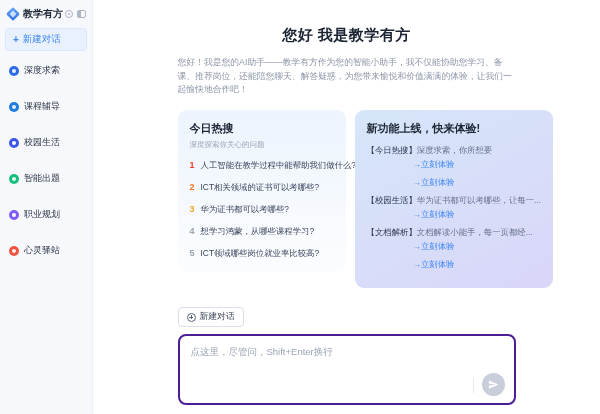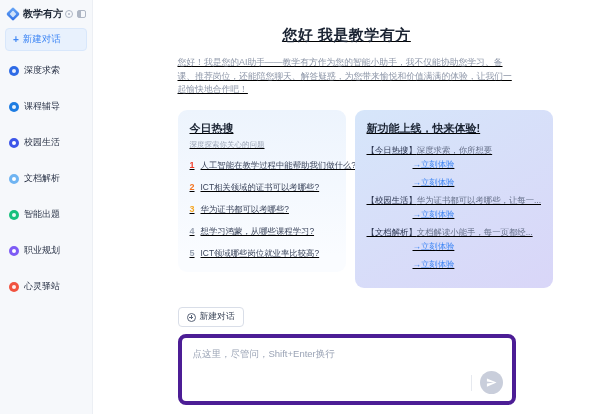--- a/index.html
+++ b/index.html
@@ -24,21 +24,21 @@
 
   .side-menu { margin-top:9px; display:flex; flex-direction:column;gap:12px; }
   .side-item { display:flex; align-items:center; gap:5px; padding:4px 4px; border-radius:4px; cursor:pointer; }
   .side-item + .side-item { margin-top:3px; }
   .dot { width:10px; height:10px; border-radius:50%; flex-shrink:0; position:relative; }
   .dot.solid::after { content:""; position:absolute; left:3px; top:3px; width:4px; height:4px; background:rgba(255,255,255,.9); border-radius:50%; }
   .dot.ring { background:#fff !important; border:3px solid currentColor; }
   .side-label { font-size:9px; color:#2a3347; white-space:nowrap; }
 
   
-  .main { flex:1; display:flex; flex-direction:column; padding-top:26px; overflow:hidden;text-decoration:underline; }
+  .main { flex:1; display:flex; flex-direction:column; padding-top:26px; overflow:hidden; }
   .content { width:338px; margin:0 auto; }
   .hero-title { text-align:center; font-size:15px; font-weight:bold; color:#1b2433; letter-spacing:.5px; }
   .hero-intro { margin-top:11px; font-size:8.8px; line-height:1.55; color:#8d96a8; }
 
   .cards { display:flex; gap:9px; margin-top:13px; align-items:flex-start; }
   .card { border-radius:9px; padding:11px 12px; }
   .card-hot { width:168px; background:linear-gradient(180deg,#edf4fd 0%,#fafcff 90%); }
   .card-title { font-size:11px; font-weight:bold; color:#1c2534; }
   .hot-sub { margin-top:4px; font-size:7.5px; color:#9aa3b4; }
   .hot-list { margin-top:10px; }
@@ -55,21 +55,21 @@
   .feat-desc { color:#67718a; }
   .feat-link { display:block; margin:3px 0 0 46px; font-size:8.4px; color:#3f87f5; text-decoration:none; cursor:pointer; }
 
   
   .composer { margin-top:auto; width:338px; margin-left:auto; margin-right:auto; padding-bottom:9px; }
   .newchat-btn { display:inline-flex; align-items:center; gap:4px; background:#fff; border:1px solid #d9dee8; border-radius:4px; padding:3px 8px; font-size:8.8px; color:#3c4659; cursor:pointer; font-family:inherit; }
   .icn-plus-circle { width:9px; height:9px; border:1px solid #5a6478; border-radius:50%; position:relative; }
   .icn-plus-circle::before, .icn-plus-circle::after { content:""; position:absolute; background:#5a6478; }
   .icn-plus-circle::before { left:1.5px; top:3px; width:4px; height:1px; }
   .icn-plus-circle::after { left:3px; top:1.5px; width:1px; height:4px; }
-  .input-box { margin-top:7px; position:relative; height:71px; background:#fff; border:4px solid #4c1d95; border-radius:8px; }
+  .input-box { margin-top:7px; position:relative; height:71px; background:#fff; border:2px solid #4c1d95; border-radius:8px; }
   .msg-input { width:100%; height:100%; border:none; outline:none; resize:none; background:transparent; padding:10px 11px; font-size:9.5px; color:#333; font-family:inherit; }
   .msg-input::placeholder { color:#9aa3b5; }
   .send-wrap { position:absolute; right:9px; bottom:7px; display:flex; align-items:center; gap:8px; }
   .send-divider { width:1px; height:16px; background:#e6e9ef; }
   .send-btn { width:23px; height:23px; border-radius:50%; background:#c9cedb; border:none; display:flex; align-items:center; justify-content:center; cursor:pointer; }
 </style>
 </head>
 <body>
 
 <div class="app">
@@ -94,24 +94,20 @@
         <span class="dot solid" style="background: rgb(46, 107, 230);"></span>
         <span class="side-label">深度求索</span>
       </div>
       <div class="side-item">
         <span class="dot solid" style="background: rgb(29, 124, 226);"></span>
         <span class="side-label">课程辅导</span>
       </div>
       <div class="side-item">
         <span class="dot ring" style="color: rgb(61, 86, 233);"></span>
         <span class="side-label">校园生活</span>
-      </div>
-      <div class="side-item">
-        <span class="dot ring" style="color: rgb(111, 180, 242);"></span>
-        <span class="side-label">文档解析</span>
       </div>
       <div class="side-item">
         <span class="dot solid" style="background: rgb(22, 192, 125);"></span>
         <span class="side-label">智能出题</span>
       </div>
       <div class="side-item">
         <span class="dot ring" style="color: rgb(126, 92, 245);"></span>
         <span class="side-label">职业规划</span>
       </div>
       <div class="side-item">

